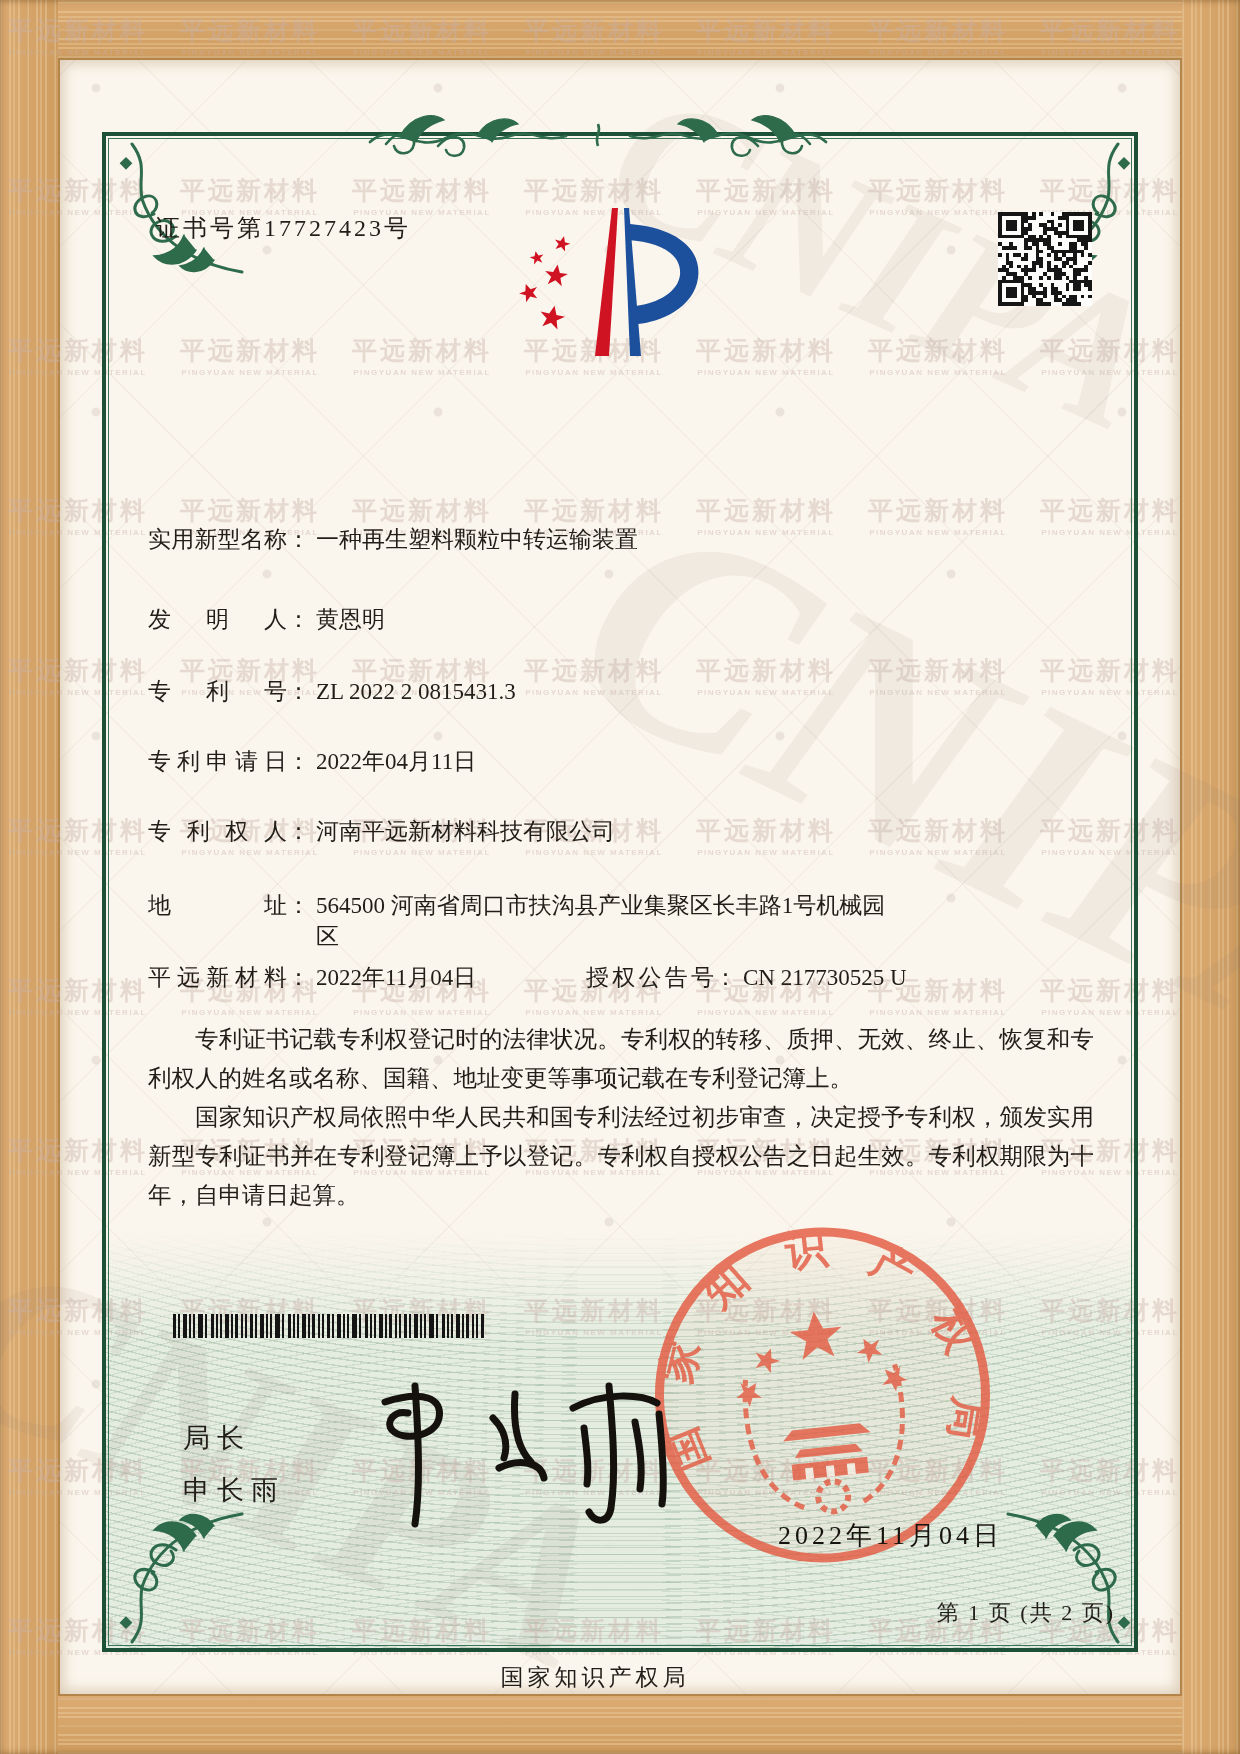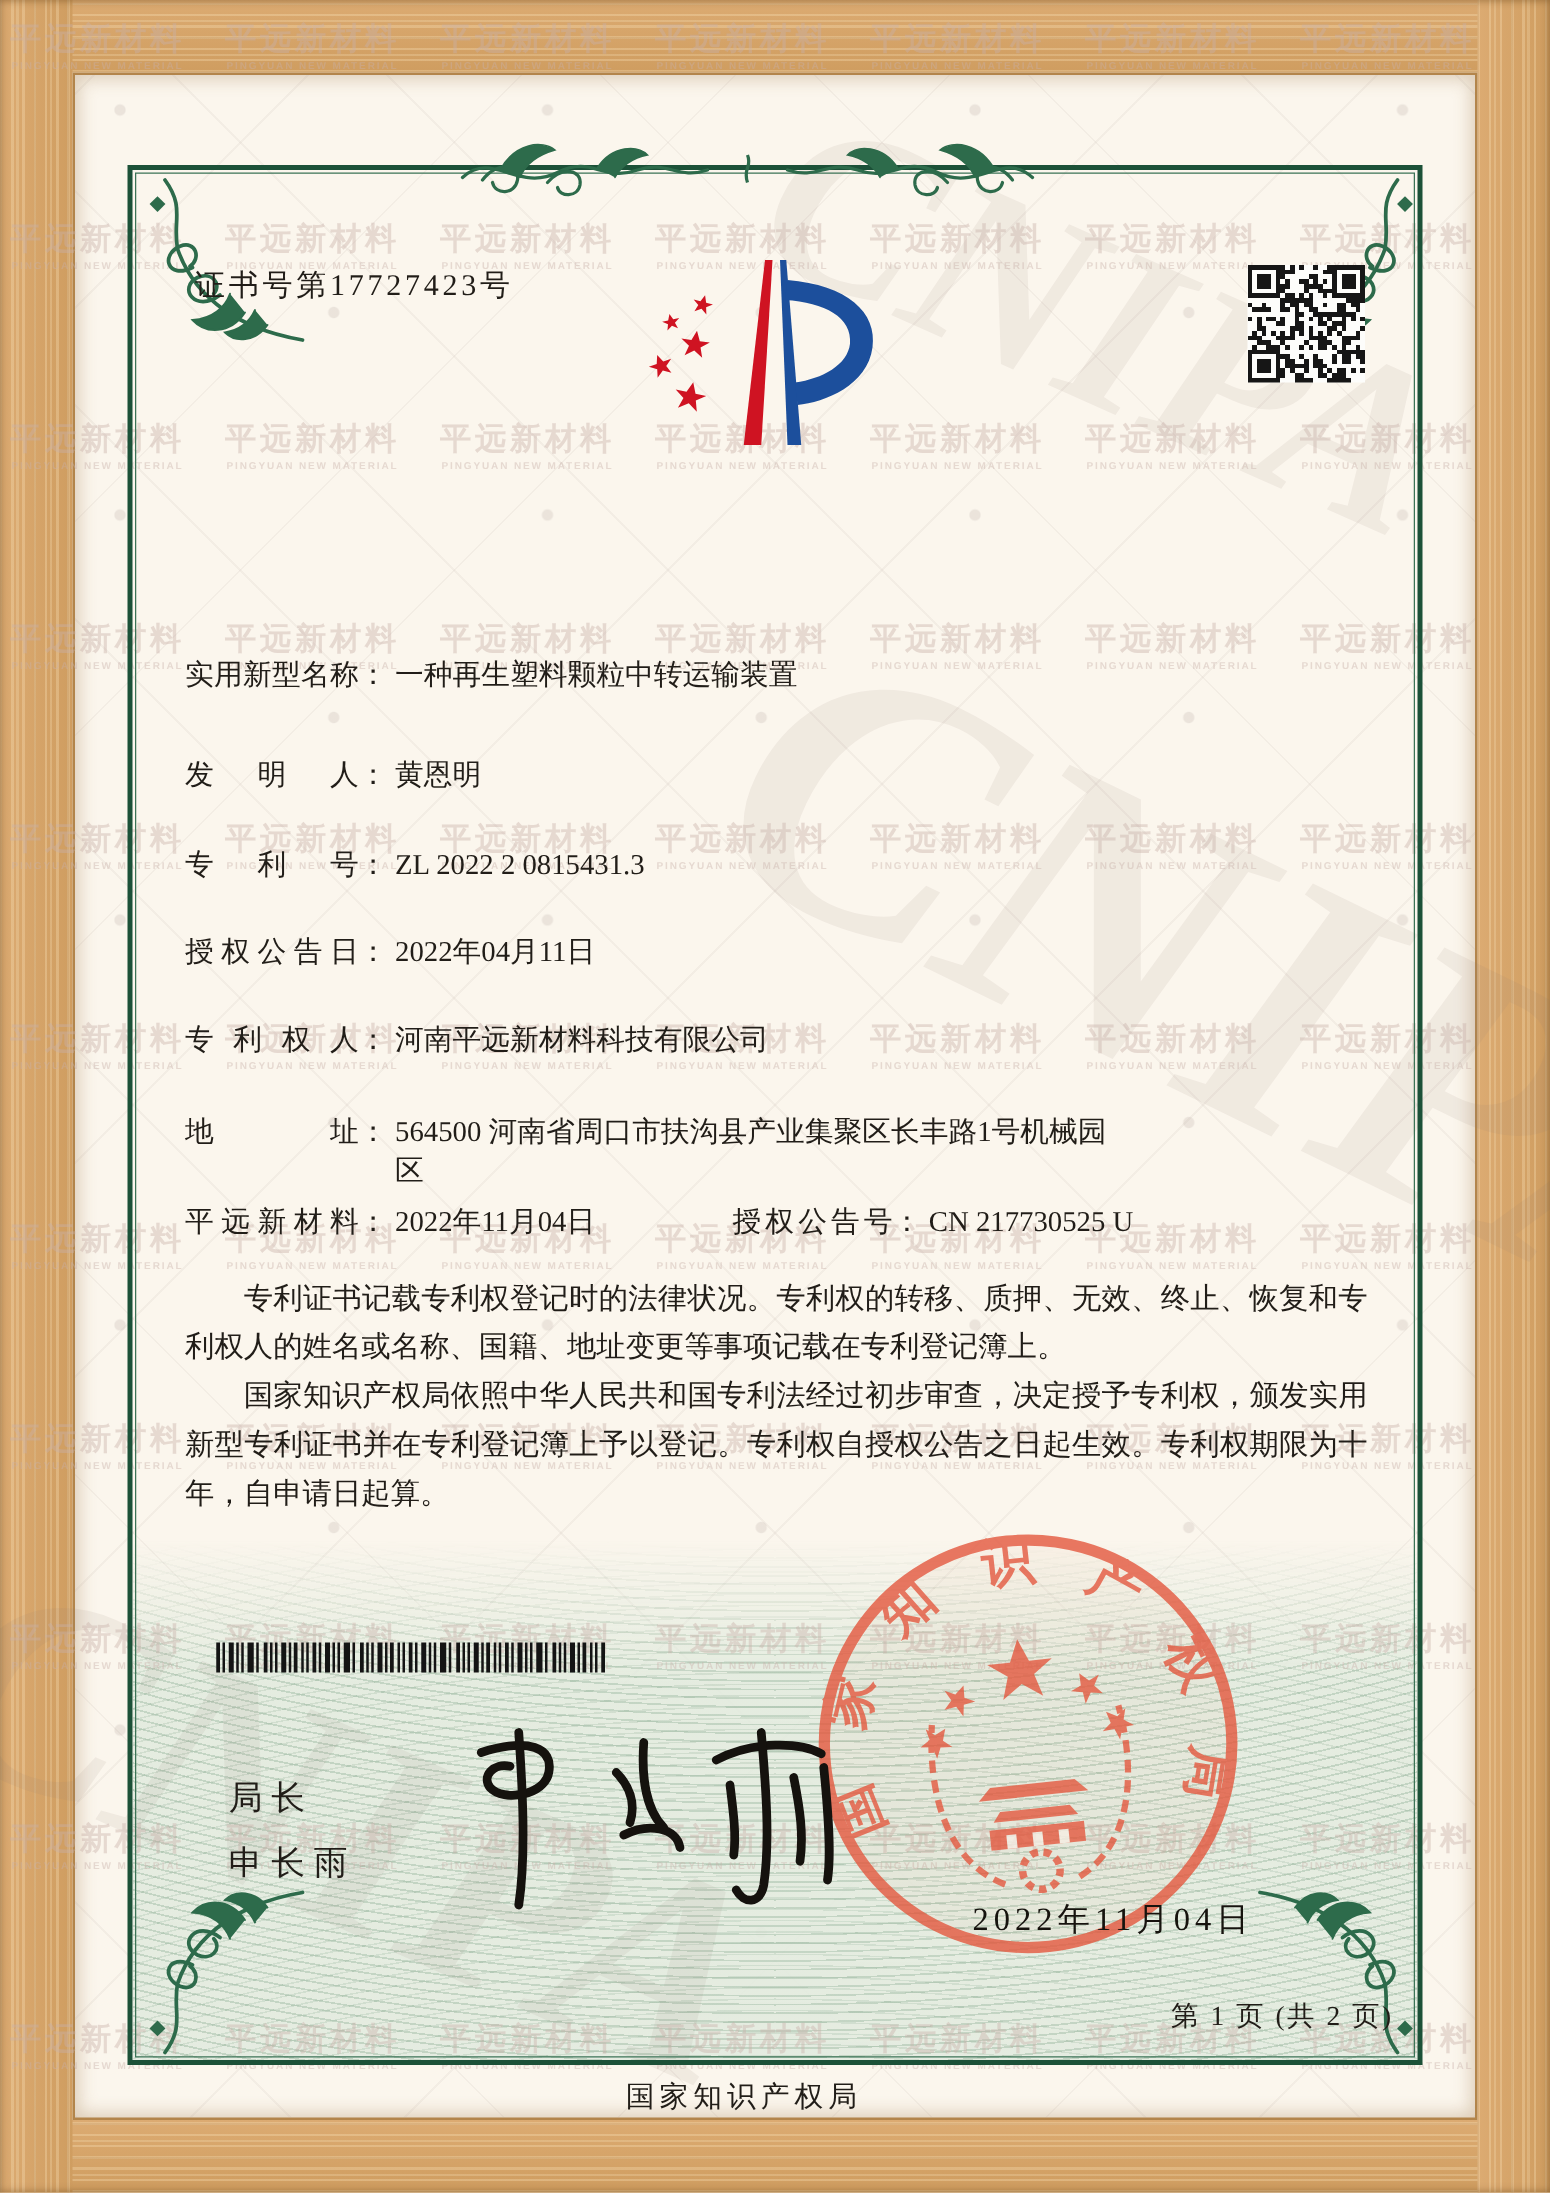--- a/index.html
+++ b/index.html
@@ -811,21 +811,21 @@
       <span class="flabel">发明人</span>
         <span class="fcolon">：</span>
         <span class="fvalue">黄恩明</span>
     </div>
     <div class="frow r2">
       <span class="flabel">专利号</span>
         <span class="fcolon">：</span>
         <span class="fvalue">ZL 2022 2 0815431.3</span>
     </div>
     <div class="frow r3">
-      <span class="flabel">授权公告日</span>
+      <span class="flabel">专利申请日</span>
         <span class="fcolon">：</span>
         <span class="fvalue">2022年04月11日</span>
     </div>
     <div class="frow r4">
       <span class="flabel">专利权人</span>
         <span class="fcolon">：</span>
         <span class="fvalue">河南平远新材料科技有限公司</span>
     </div>
     <div class="frow r5">
       <span class="flabel">地址</span>

